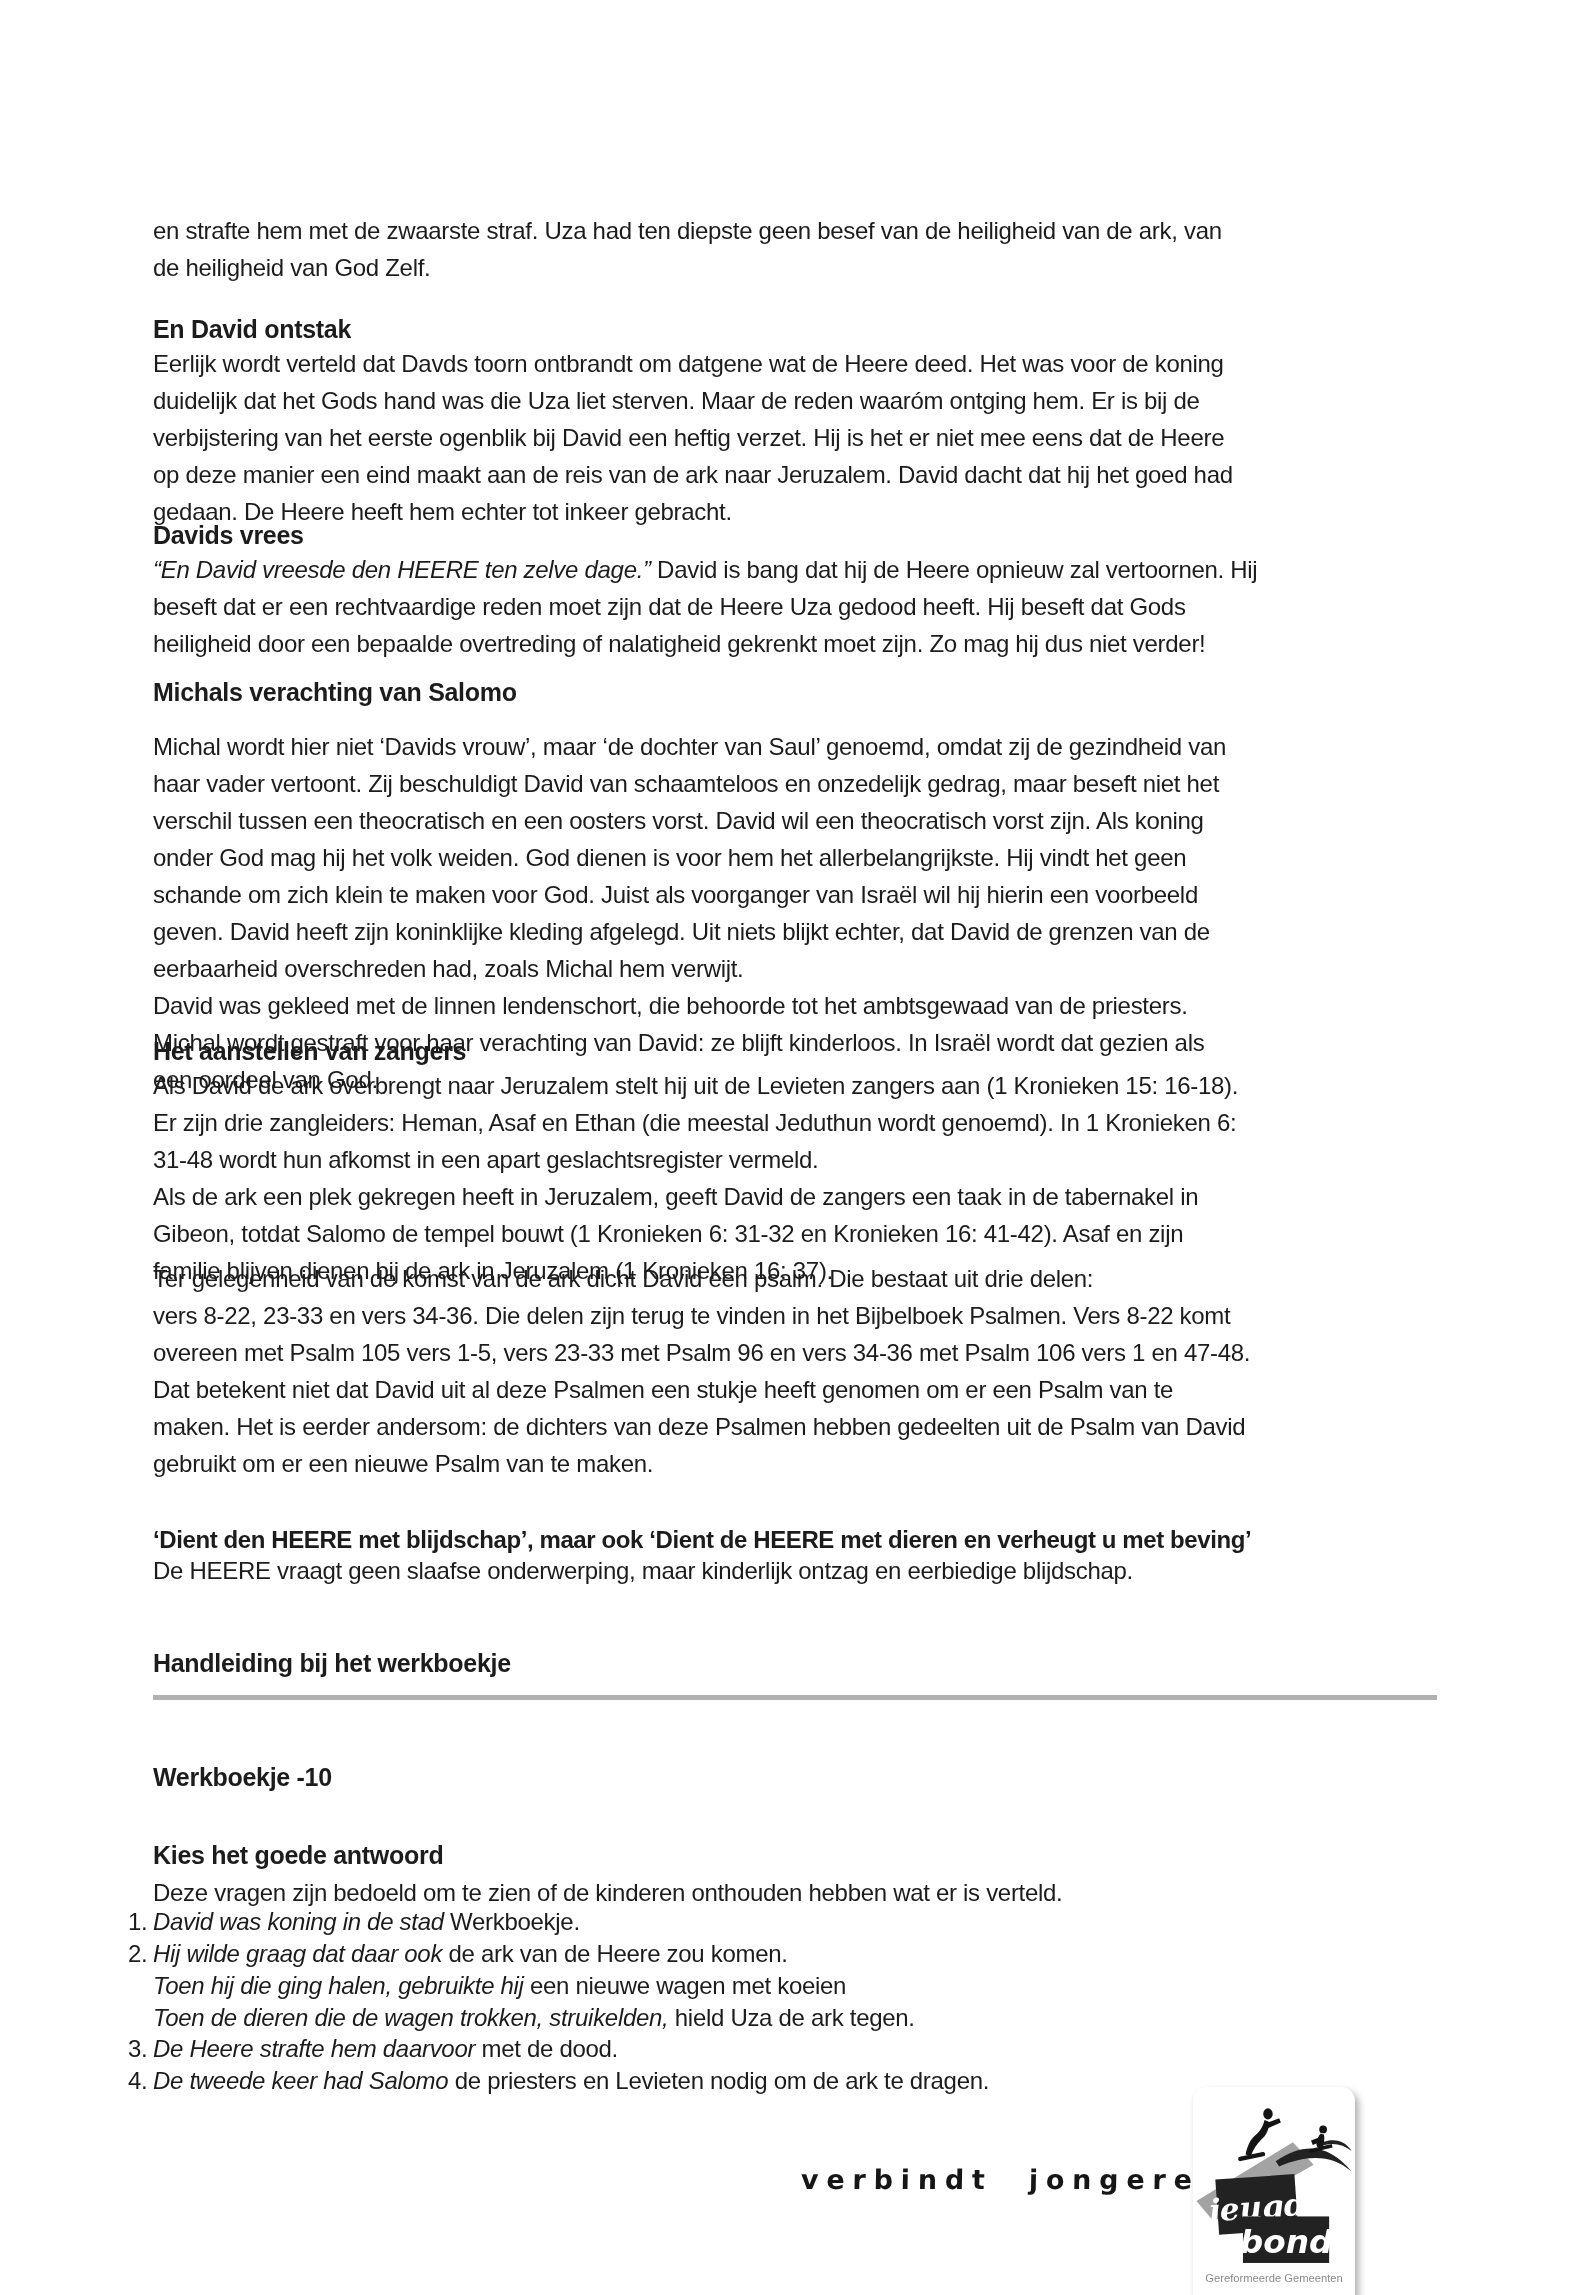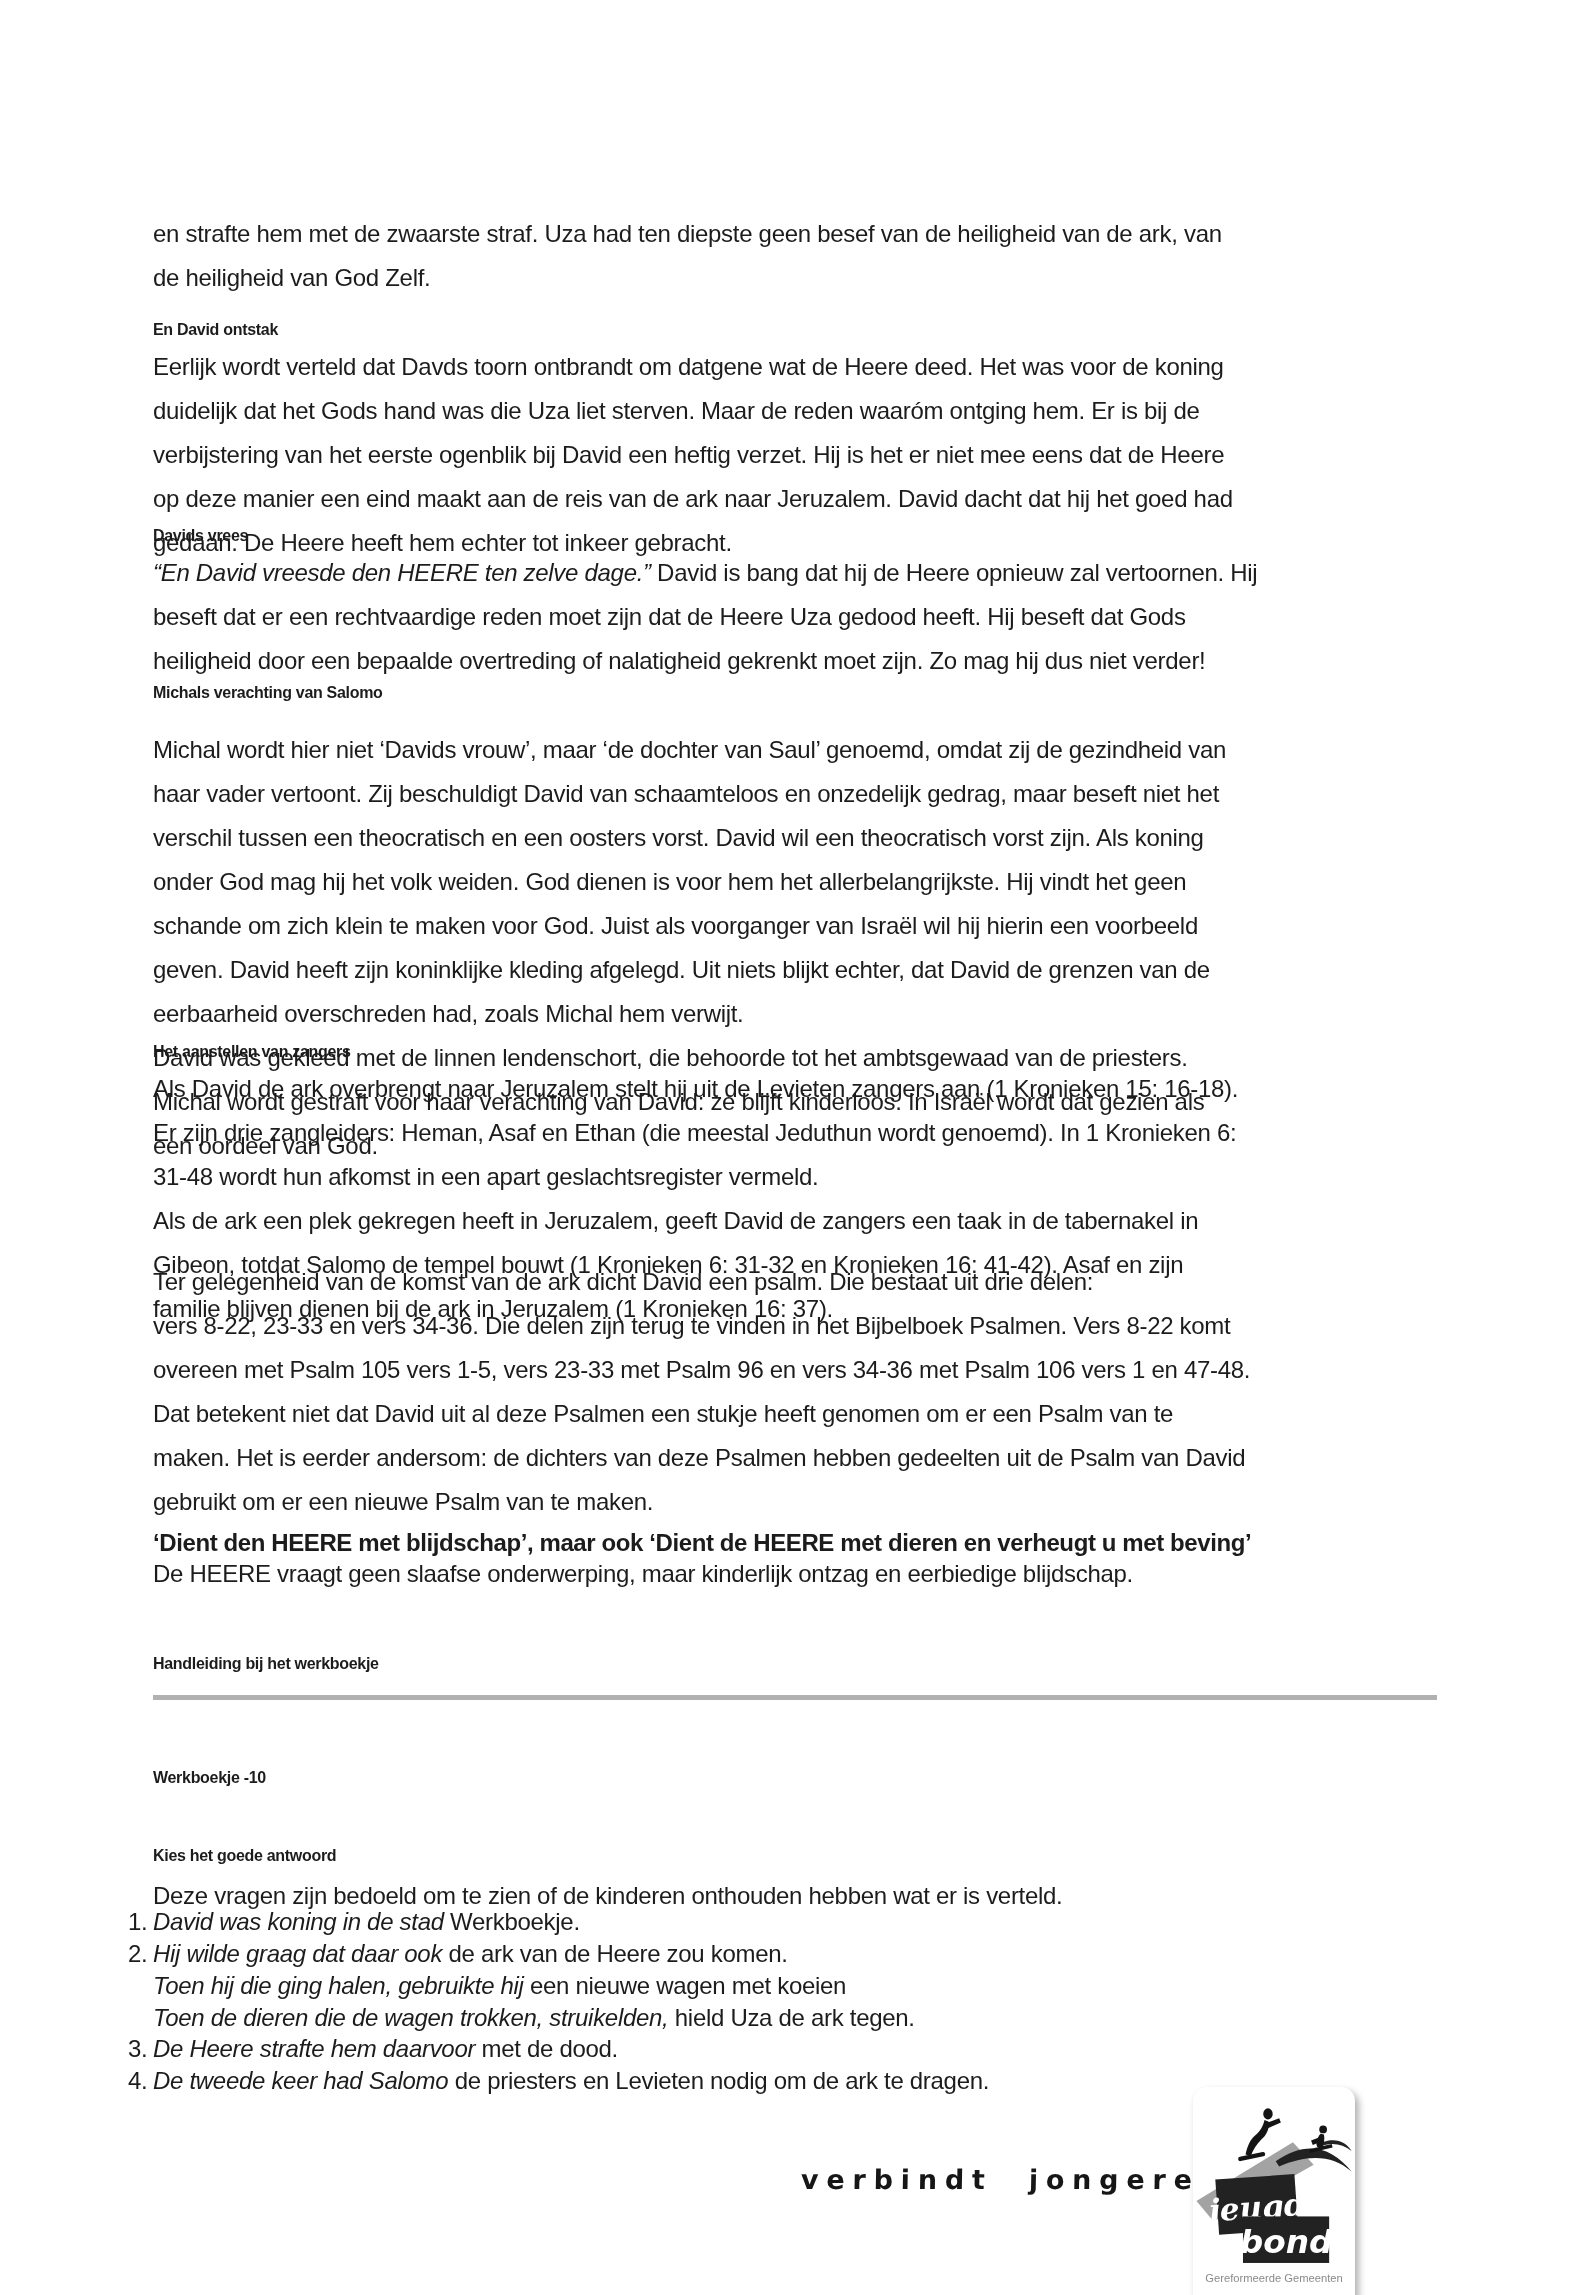--- a/index.html
+++ b/index.html
@@ -2,23 +2,23 @@
 <html style="font-size:14px"><head>
 <meta charset="utf-8">
 <style>
   html,body{margin:0;padding:0;background:#e8e8e8;}
   .page{
     position:relative;width:1592px;height:2295px;background:#ffffff;
     overflow:hidden;font-family:"Liberation Sans",sans-serif;color:#1c1c1c;
   }
   .content{position:absolute;left:153px;top:0;width:1287px;height:100%;}
   .abs{position:absolute;left:0;margin:0;}
-  .body{font-size:24px;line-height:44px;letter-spacing:-0.3px;}
+  .body{font-size:24px;line-height:37px;letter-spacing:-0.3px;}
   .ml{white-space:pre-line;}
-  .hd{font-size:16px;line-height:31px;font-weight:bold;letter-spacing:-0.3px;}
+  .hd{font-size:25px;line-height:31px;font-weight:bold;letter-spacing:-0.3px;}
   .it{font-style:italic;}
   .b{font-weight:bold;}
   .rule{position:absolute;left:0;width:1284px;height:5.2px;background:#b1b1b1;}
   .qrow{position:absolute;left:0;font-size:24px;line-height:31px;letter-spacing:-0.3px;}
   .qnum{position:absolute;left:-25px;font-style:normal;}
   .slogan{
     position:absolute;left:801px;top:2164px;font-size:27px;font-weight:bold;
     letter-spacing:7.8px;word-spacing:19px;color:#161616;
     font-family:"DejaVu Sans",sans-serif;transform:skewX(-1deg);
   }

